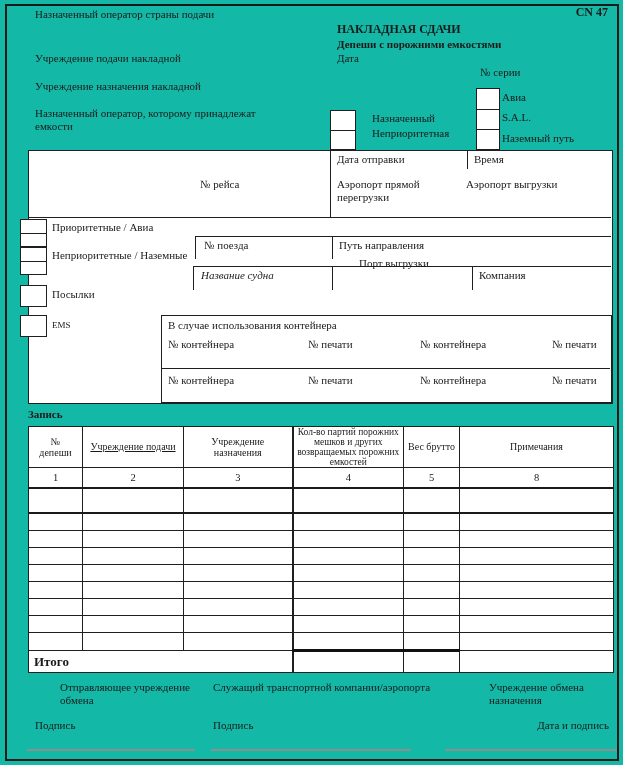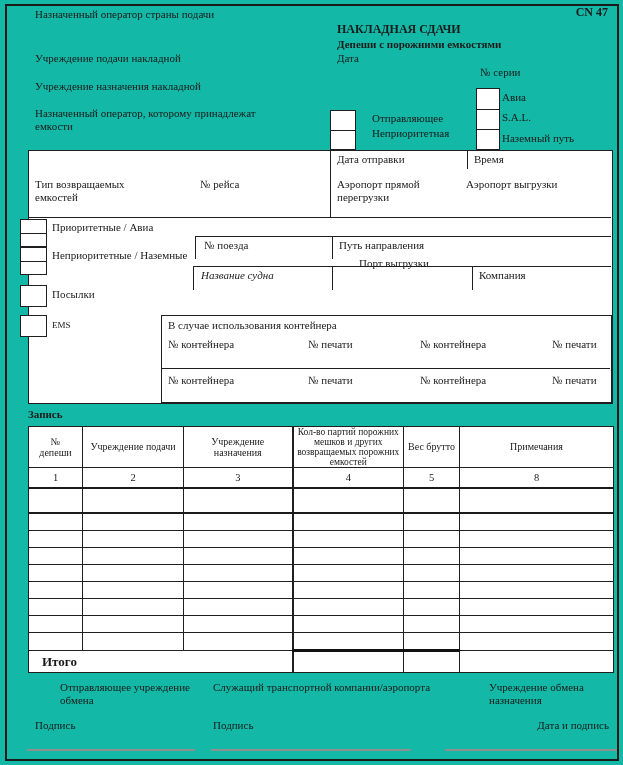--- a/index.html
+++ b/index.html
@@ -20,21 +20,21 @@
   #record-table{position:absolute;left:28px;top:426px;border-collapse:collapse;table-layout:fixed;width:585px;}
   #record-table th,#record-table td{border:1px solid #1f1f1f;padding:0;margin:0;
         font-family:"Liberation Serif","DejaVu Serif",serif;font-weight:normal;
         text-align:center;vertical-align:middle;background:#fff;}
   #record-table th{font-size:10px;line-height:11.5px;height:40px;}
   #record-table th.small{font-size:9.5px;line-height:10px;}
   #record-table tr.nums td{font-size:10.5px;height:19px;border-bottom:2px solid #1a1a1a;}
   #record-table tr.r1 td{height:23px;border-bottom:2px solid #1a1a1a;}
   #record-table tr.rn td{height:16px;}
   #record-table tr.total td{height:20px;}
-  #record-table td.total-label{text-align:left;font-weight:bold;font-size:13px;padding-left:13px;}
+  #record-table td.total-label{text-align:left;font-weight:bold;font-size:13px;padding-left:5px;}
   #record-table td.thick-top{border-top:3px solid #111;}
   .sig-line{position:absolute;height:2px;background:#8e8e8e;}
 </style>
 </head>
 <body>
 
 <div id="page">
 
   <div id="outer-frame"></div>
 
@@ -47,39 +47,38 @@
   <div class="t" style="left:337px;top:52px;">Дата</div>
   <div class="t" style="left:480px;top:52px;margin-top:14px;">№ серии</div>
 
   <div class="t" style="left:35px;top:80px;">Учреждение назначения накладной</div>
 
   <div class="t wrap" style="left:35px;top:107px;width:235px;">Назначенный оператор, которому принадлежат емкости</div>
 
   <div class="cb" style="left:330px;top:110px;width:24px;height:38px;">
       <div class="mid"></div>
     </div>
-  <div class="t" style="left:372px;top:112px;">Отправляющее</div>
+  <div class="t" style="left:372px;top:112px;">Назначенный</div>
   <div class="t" style="left:372px;top:127px;">Неприоритетная</div>
 
   <div class="cb cb3" style="left:476px;top:88px;width:22px;height:60px;">
       <div class="mid1"></div>
       <div class="mid2"></div>
     </div>
   <div class="t" style="left:502px;top:91px;">Авиа</div>
   <div class="t" style="left:502px;top:111px;">S.A.L.</div>
   <div class="t" style="left:502px;top:132px;">Наземный путь</div>
 
   <div class="box" style="left:28px;top:150px;width:583px;height:252px;"></div>
 
   <div class="vl" style="left:330px;top:150px;height:67px;"></div>
   <div class="vl" style="left:467px;top:150px;height:19px;"></div>
   <div class="t" style="left:337px;top:153px;">Дата отправки</div>
   <div class="t" style="left:474px;top:153px;">Время</div>
 
-  <div class="t wrap" style="left:35px;top:178px;width:120px;">Тип возвращаемых емкостей</div>
   <div class="t" style="left:200px;top:178px;">№ рейса</div>
   <div class="t wrap" style="left:337px;top:178px;width:100px;">Аэропорт прямой перегрузки</div>
   <div class="t" style="left:466px;top:178px;">Аэропорт выгрузки</div>
 
   <div class="hl" style="left:28px;top:217px;width:583px;"></div>
 
   <div class="cb" style="left:20px;top:219px;width:25px;height:26px;">
       <div class="mid"></div>
     </div>
   <div class="t" style="left:52px;top:221px;">Приоритетные / Авиа</div>
@@ -128,21 +127,21 @@
       <col style="width:54px">
         <col style="width:101px">
         <col style="width:109px">
       <col style="width:111px">
         <col style="width:56px">
         <col style="width:154px">
     </colgroup>
     <tbody>
         <tr>
       <th style="padding:0 8px;">№ депеши</th>
-      <th style="padding:0 2px;">Учреждение подачи</th>
+      <th style="padding:0 2px;text-decoration:underline;">Учреждение подачи</th>
       <th style="padding:0 12px;">Учреждение назначения</th>
       <th class="small" style="padding:0 2px;border-left-width:2px;">Кол-во партий порожних мешков и других возвращаемых порожних емкостей</th>
       <th>Вес брутто</th>
       <th>Примечания</th>
     </tr>
     <tr class="nums">
       <td>1</td>
       <td>2</td>
       <td>3</td>
       <td style="border-left-width:2px;">4</td>

